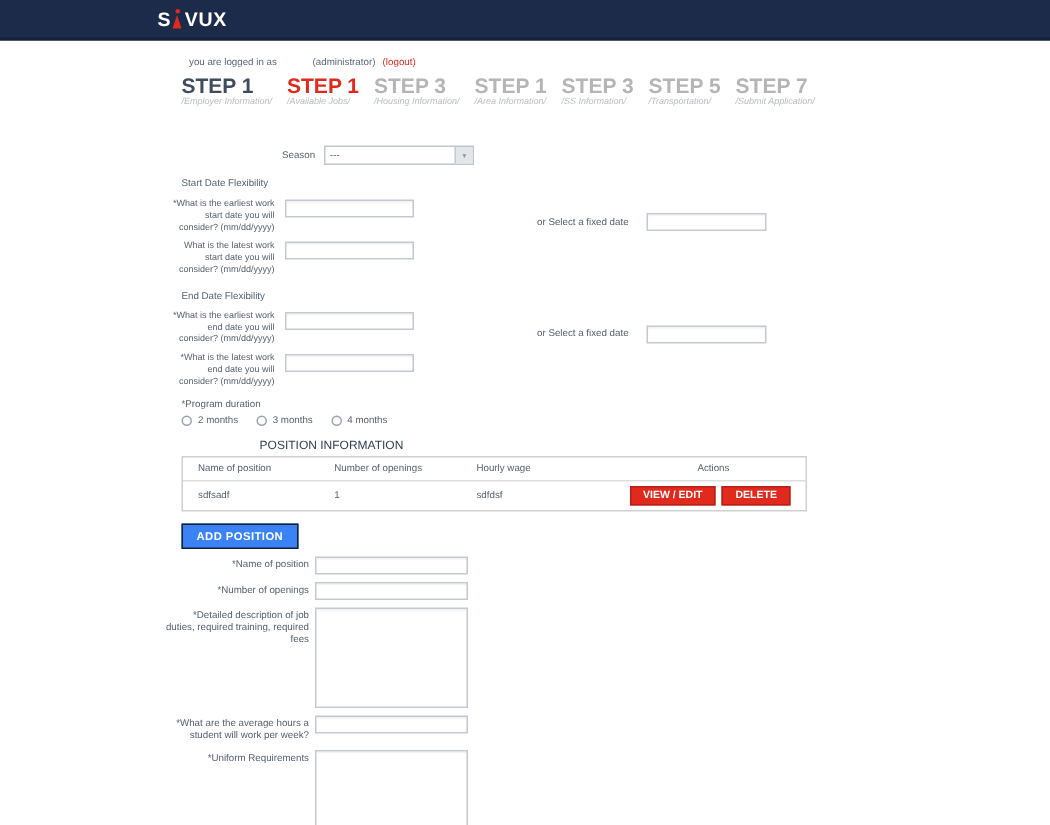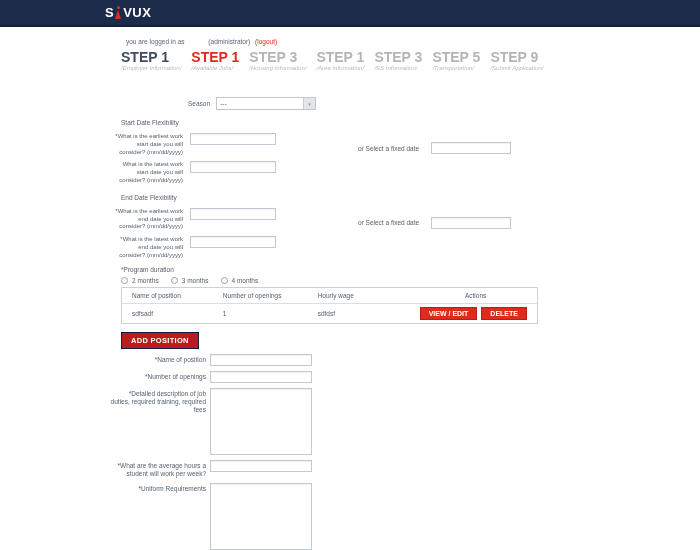--- a/index.html
+++ b/index.html
@@ -67,21 +67,21 @@
   .pt-head { border-bottom:1px solid #ddd; height:16px; }
   .pt-data { height:19px; }
   .pt-cell { font-size:6.5px; color:#55616e; }
   .c1 { width:23%; } .c2 { width:24%; } .c3 { width:27%; }
   .c4 { width:26%; text-align:center; }
   .c4-btns { display:flex; justify-content:flex-end; gap:4px; }
   .red-btn { background:#e02a1e; color:#fff; font-size:7px; font-weight:bold;
              border:1px solid #b71f15; padding:2px 8px; white-space:nowrap; cursor:pointer;
              font-family:"Liberation Sans", sans-serif; }
 
-  .add-btn { display:inline-block; background:#b91c1c; color:#fff; font-size:7.5px; font-weight:bold;
+  .add-btn { display:inline-block; background:#3b82f6; color:#fff; font-size:7.5px; font-weight:bold;
              border:1px solid #13203a; padding:3px 9px; margin-top:8px; cursor:pointer;
              font-family:"Liberation Sans", sans-serif; letter-spacing:0.3px; }
 
   
   .af-row { display:flex; align-items:flex-start; margin-top:5px; }
   .af-lbl { width:85px; display:flex; justify-content:flex-end; flex-shrink:0; padding-top:2px; }
   .af-lbl span { font-size:6.5px; line-height:1.3; color:#55616e; white-space:pre; text-align:right; }
   .af-row input[type=text] { margin-left:4px; width:102px; }
   .af-row textarea { margin-left:4px; width:102px; height:67px; border:1px solid #c3c9d2;
                      box-shadow:inset 0 1px 1px rgba(0,0,0,0.06); resize:none; outline:none;
@@ -123,21 +123,21 @@
   </div>
   <div class="step">
     <div class="step-title">STEP 3</div>
     <div class="step-sub">/SS Information/</div>
   </div>
   <div class="step">
     <div class="step-title">STEP 5</div>
     <div class="step-sub">/Transportation/</div>
   </div>
   <div class="step">
-    <div class="step-title">STEP 9</div>
+    <div class="step-title">STEP 7</div>
     <div class="step-sub">/Submit Application/</div>
   </div>
 </div>
 
 <div class="content">
 
   <div class="season-row">
     <span class="season-label">Season</span>
     <div class="select">
       <span>---</span>
@@ -198,20 +198,21 @@
   <div class="radio-row">
     <span class="radio"></span>
     <span class="radio-label">2 months</span>
     <span class="radio"></span>
     <span class="radio-label">3 months</span>
     <span class="radio"></span>
     <span class="radio-label">4 months</span>
   </div>
 
   
+  <div class="pos-heading">POSITION INFORMATION</div>
 
   <div class="pos-table">
     <div class="pt-row pt-head">
       <div class="pt-cell c1">Name of position</div>
       <div class="pt-cell c2">Number of openings</div>
       <div class="pt-cell c3">Hourly wage</div>
       <div class="pt-cell c4">Actions</div>
     </div>
     <div class="pt-row pt-data">
       <div class="pt-cell c1">sdfsadf</div>

